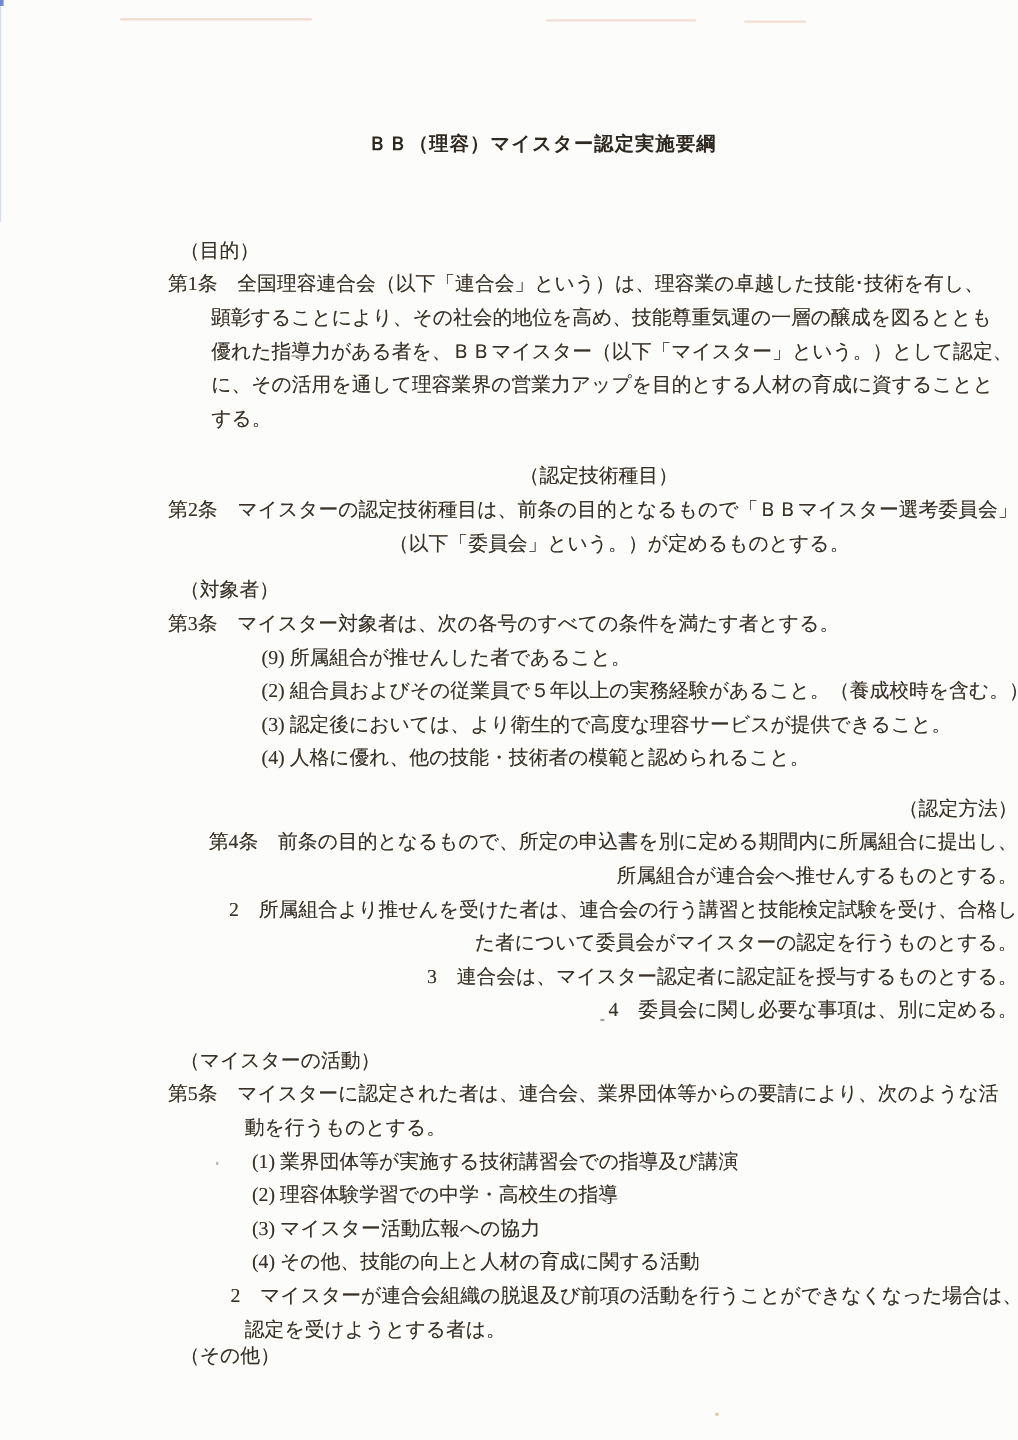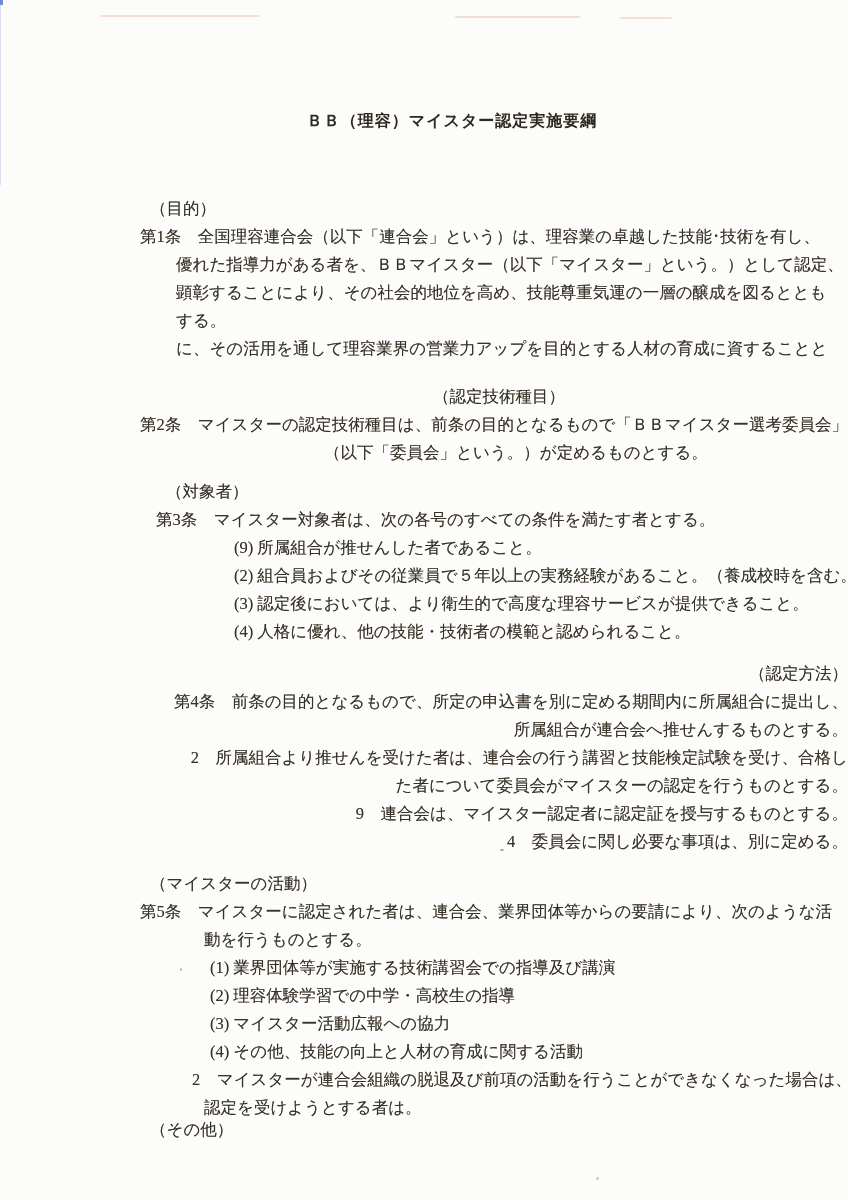--- a/index.html
+++ b/index.html
@@ -35,21 +35,21 @@
   .line{
     font-size:16.5px;
     line-height:28px;
     white-space:nowrap;
     color:var(--ink);
     text-shadow:0 0 0.5px rgba(56,49,39,0.45);
   }
   .sec{margin:0;}
   .sec-0{margin-top:60px;}
   .sec-1{margin-top:20px;text-align:center;}
-  .sec-2{margin-top:11px;padding-left:16px;}
+  .sec-2{margin-top:11px;}
   .sec-3{margin-top:14px;text-align:right;}
   .sec-4{margin-top:14px;}
   .sec-5{margin-top:-6px;}
   
   .lh {margin-left:150px;}   
   .la {margin-left:140px;}   
   .lc {margin-left:176px;}   
   .lc2{margin-left:184px;}   
   .lc3{margin-left:180px;}   
   .ls2{margin-left:166px;}   
@@ -85,24 +85,24 @@
   <div class="artifact speck speck-1"></div>
   <div class="artifact speck speck-2"></div>
   <div class="artifact speck speck-3"></div>
   <div class="artifact speck speck-4"></div>
 
   <div class="doc-title">ＢＢ（理容）マイスター認定実施要綱</div>
 
   <div class="sec sec-0">
     <div class="line lh">（目的）</div>
     <div class="line la">第1条　全国理容連合会（以下「連合会」という）は、理容業の卓越した技能･技術を有し、</div>
+    <div class="line lc">顕彰することにより、その社会的地位を高め、技能尊重気運の一層の醸成を図るととも</div>
     <div class="line lc">優れた指導力がある者を、ＢＢマイスター（以下「マイスター」という。）として認定、</div>
-    <div class="line lc">顕彰することにより、その社会的地位を高め、技能尊重気運の一層の醸成を図るととも</div>
+    <div class="line lc">に、その活用を通して理容業界の営業力アップを目的とする人材の育成に資することと</div>
     <div class="line lc">する。</div>
-    <div class="line lc">に、その活用を通して理容業界の営業力アップを目的とする人材の育成に資することと</div>
   </div>
 
   <div class="sec sec-1">
     <div class="line lh">（認定技術種目）</div>
     <div class="line la">第2条　マイスターの認定技術種目は、前条の目的となるもので「ＢＢマイスター選考委員会」</div>
     <div class="line lc2">（以下「委員会」という。）が定めるものとする。</div>
   </div>
 
   <div class="sec sec-2">
     <div class="line lh">（対象者）</div>
@@ -112,21 +112,21 @@
     <div class="line li3">(3) 認定後においては、より衛生的で高度な理容サービスが提供できること。</div>
     <div class="line li3">(4) 人格に優れ、他の技能・技術者の模範と認められること。</div>
   </div>
 
   <div class="sec sec-3">
     <div class="line lh">（認定方法）</div>
     <div class="line la">第4条　前条の目的となるもので、所定の申込書を別に定める期間内に所属組合に提出し、</div>
     <div class="line lc3">所属組合が連合会へ推せんするものとする。</div>
     <div class="line ls2">2　所属組合より推せんを受けた者は、連合会の行う講習と技能検定試験を受け、合格し</div>
     <div class="line lc">た者について委員会がマイスターの認定を行うものとする。</div>
-    <div class="line ls34">9　連合会は、マイスター認定者に認定証を授与するものとする。</div>
+    <div class="line ls34">3　連合会は、マイスター認定者に認定証を授与するものとする。</div>
     <div class="line ls34">4　委員会に関し必要な事項は、別に定める。</div>
   </div>
 
   <div class="sec sec-4">
     <div class="line lh">（マイスターの活動）</div>
     <div class="line la">第5条　マイスターに認定された者は、連合会、業界団体等からの要請により、次のような活</div>
     <div class="line lc5">動を行うものとする。</div>
     <div class="line li5">(1) 業界団体等が実施する技術講習会での指導及び講演</div>
     <div class="line li5">(2) 理容体験学習での中学・高校生の指導</div>
     <div class="line li5">(3) マイスター活動広報への協力</div>

